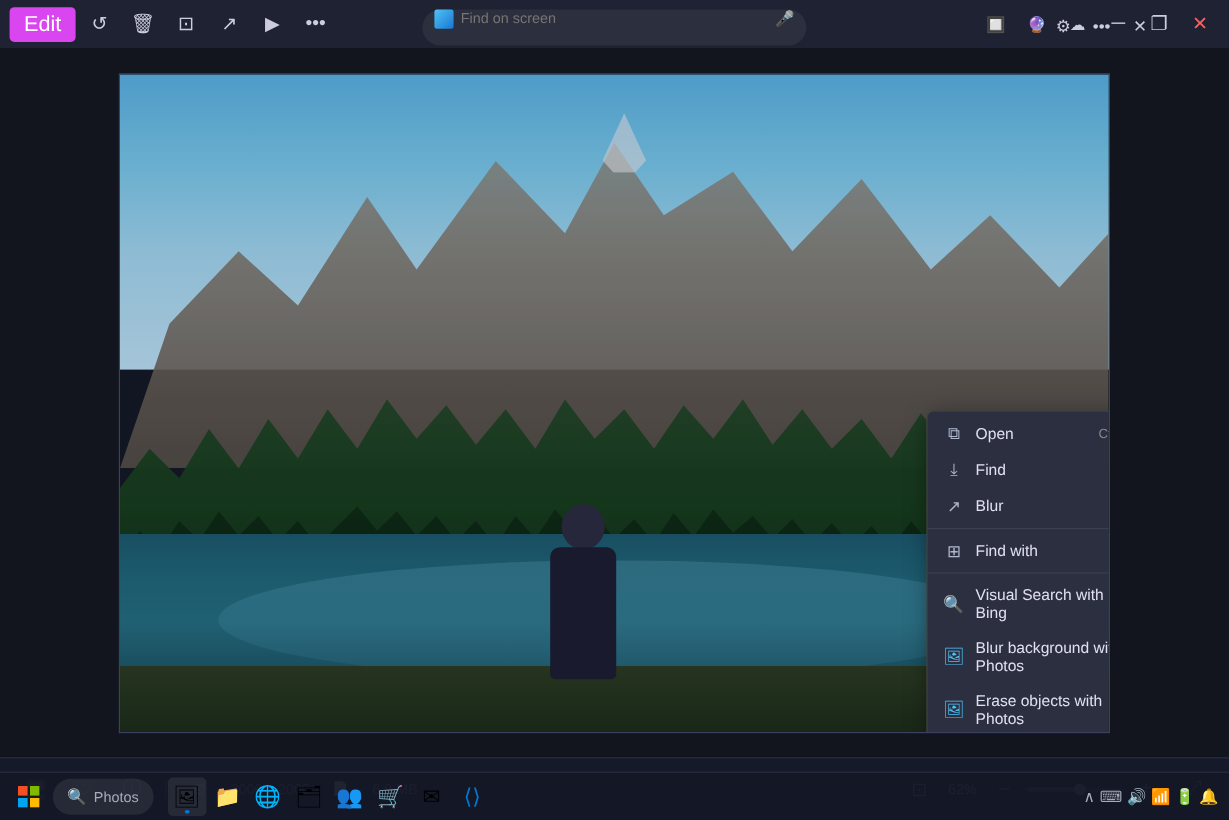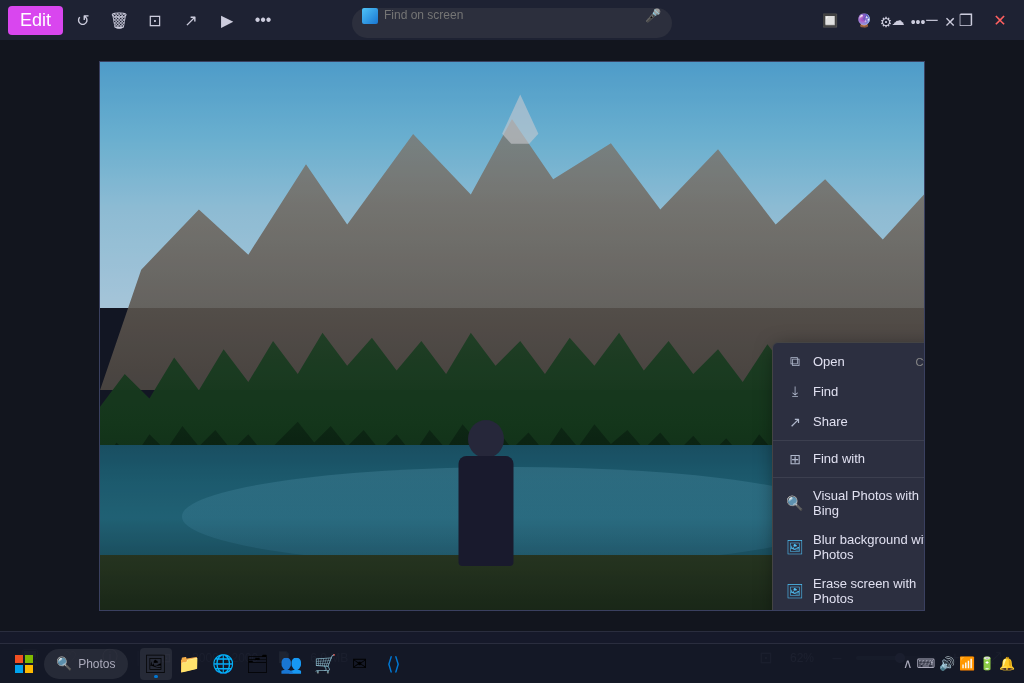--- a/index.html
+++ b/index.html
@@ -510,40 +510,40 @@
         <span class="menu-icon">⧉</span>
         <span>Open</span>
         <span class="menu-shortcut">Ctrl+C</span>
       </div>
       <div class="menu-item">
         <span class="menu-icon">⤓</span>
         <span>Find</span>
       </div>
       <div class="menu-item">
         <span class="menu-icon">↗</span>
-        <span>Share</span>
+        <span>Blur</span>
       </div>
       <div class="menu-divider"></div>
       <div class="menu-item">
         <span class="menu-icon">⊞</span>
         <span>Find with</span>
 
       </div>
       <div class="menu-divider"></div>
       <div class="menu-item">
         <span class="menu-icon menu-icon-blue">🔍</span>
-        <span>Visual Photos with Bing</span>
+        <span>Visual Search with Bing</span>
       </div>
       <div class="menu-item">
         <span class="menu-icon menu-icon-blue">🖼</span>
         <span>Blur background with Photos</span>
       </div>
       <div class="menu-item">
         <span class="menu-icon menu-icon-blue">🖼</span>
-        <span>Erase screen with Photos</span>
+        <span>Erase objects with Photos</span>
       </div>
 
     </div>
   </div>
 </div>
 
 <div id="status-bar">
   <button class="status-icon-btn" title="Favorite">🖥</button>
   <button class="status-icon-btn" title="Like">♡</button>
   <button class="status-icon-btn" title="Info">ⓘ</button>

